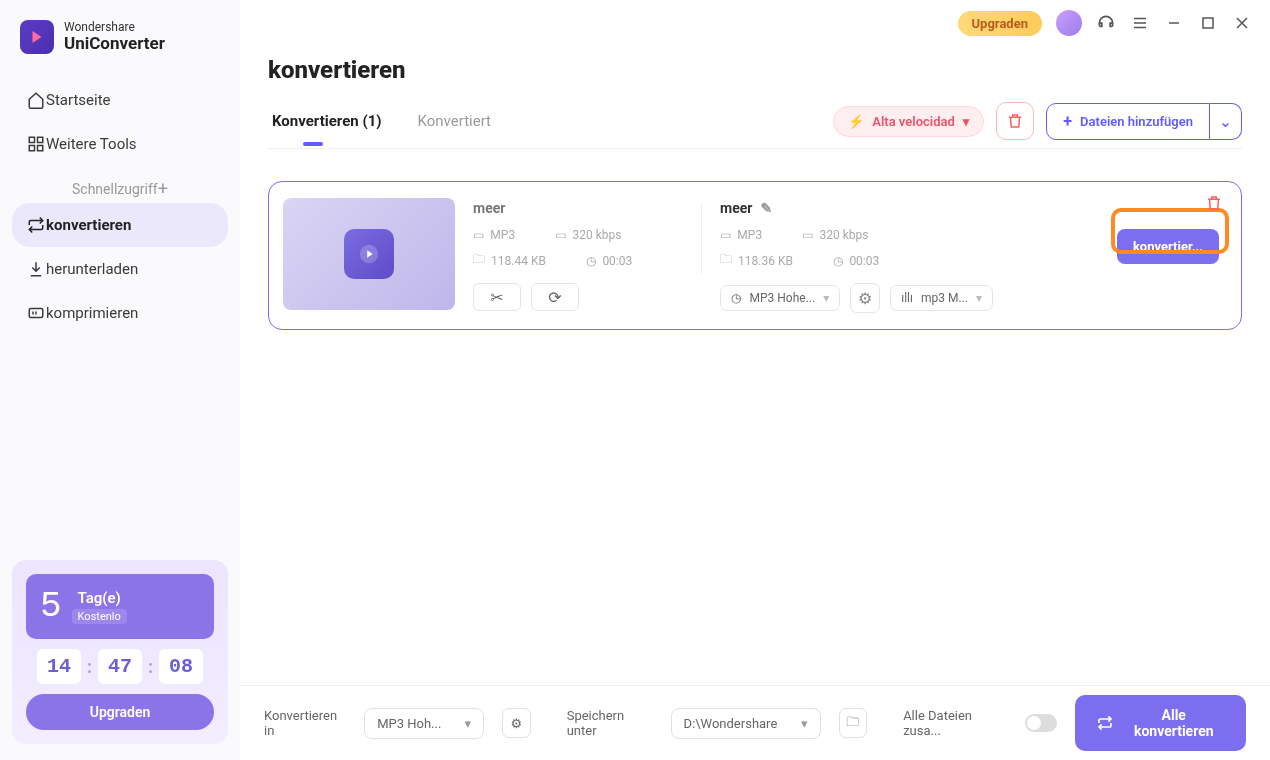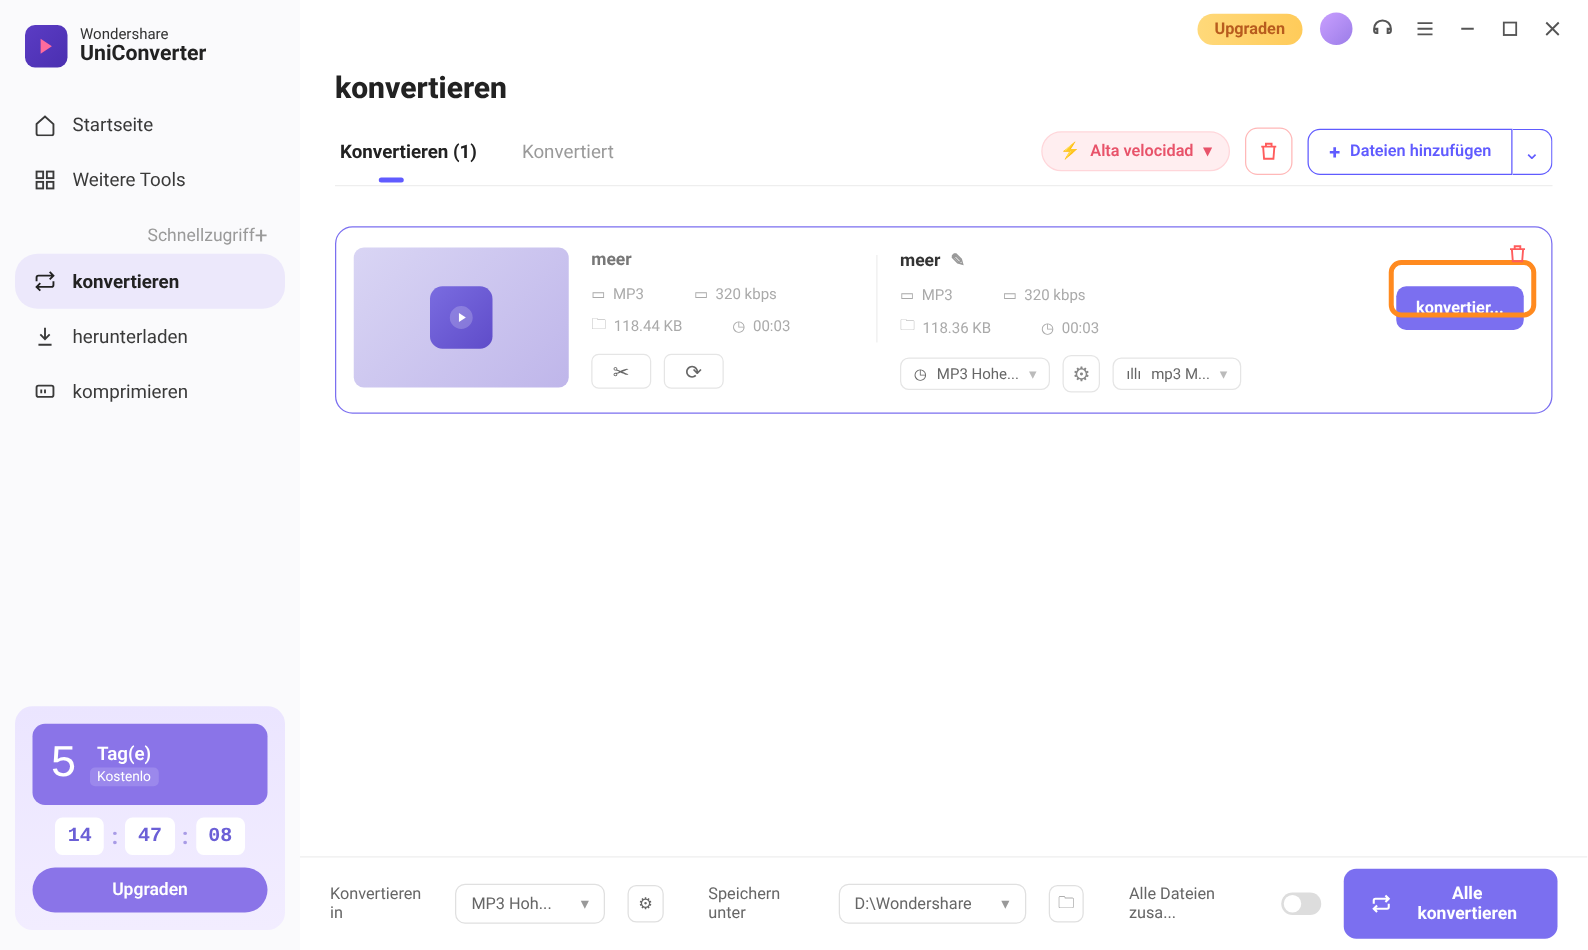--- a/index.html
+++ b/index.html
@@ -4,32 +4,32 @@
 <style>
 * { margin:0; padding:0; box-sizing:border-box; font-family:-apple-system,BlinkMacSystemFont,'Segoe UI',Roboto,sans-serif; }
 body { width:1270px; height:760px; background:#fff; display:flex; overflow:hidden; }
 .sidebar { width:240px; background:#fafafc; display:flex; flex-direction:column; padding:16px 12px; }
 .logo { display:flex; align-items:center; gap:10px; margin-bottom:20px; padding:4px 8px; }
 .logo-mark { width:34px; height:34px; background:linear-gradient(135deg,#5b3cc4,#4a2fb0); border-radius:8px; display:flex; align-items:center; justify-content:center; }
 .logo-mark svg { width:18px; height:18px; }
 .logo-text { display:flex; flex-direction:column; line-height:1.1; }
 .logo-text .line1 { font-size:12px; color:#333; }
 .logo-text .line2 { font-size:17px; font-weight:700; color:#222; }
-.nav-item { display:flex; align-items:center; gap:12px; padding:12px 14px; border-radius:18px; color:#3a3a3a; font-size:15px; cursor:pointer; }
+.nav-item { display:flex; align-items:center; padding:12px 14px; border-radius:18px; color:#3a3a3a; font-size:15px; cursor:pointer; }
 .nav-item.active { background:#ece8fb; font-weight:700; color:#222; }
 .nav-icon { width:20px; height:20px; display:flex; align-items:center; justify-content:center; }
-.quick { display:flex; align-items:center; justify-content:flex-end; padding:12px 14px 4px; color:#9a9a9a; font-size:14px; }
+.quick { display:flex; align-items:center; justify-content:center; padding:12px 14px 4px; color:#9a9a9a; font-size:14px; }
 .promo { margin-top:auto; background:linear-gradient(180deg,#ebe5ff,#f2edff); border-radius:14px; padding:14px; display:flex; flex-direction:column; align-items:center; gap:10px; }
 .promo-card { width:100%; background:#8a74e8; border-radius:10px; padding:12px 14px; display:flex; align-items:center; gap:10px; color:#fff; }
 .promo-day { font-size:36px; font-weight:300; font-family:'Courier New',monospace; }
 .promo-meta { display:flex; flex-direction:column;text-align:center; }
 .promo-meta .l1 { font-size:15px; font-weight:600; }
 .promo-meta .l2 { font-size:11px; background:#9b88ec; padding:1px 6px; border-radius:4px; margin-top:2px; }
 .timer { display:flex; gap:6px; }
-.timer-box { background:#fff; border-radius:6px; padding:6px 10px; font-family:'Courier New',monospace; font-size:16px; color:#6b5fd6; font-weight:600; }
+.timer-box { background:#fff; border-radius:6px; padding:6px 10px; font-family:'Courier New',monospace; font-size:20px; color:#6b5fd6; font-weight:600; }
 .timer-sep { color:#a89be6; font-size:18px; font-weight:700; display:flex; align-items:center; }
 .promo-btn { width:100%; background:#8a74e8; color:#fff; border:none; border-radius:18px; padding:10px; font-size:14px; font-weight:600; cursor:pointer; }
 .main { flex:1; display:flex; flex-direction:column; }
 .titlebar { height:46px; display:flex; align-items:center; justify-content:flex-end; gap:14px; padding:0 18px; }
 .upg-pill { background:linear-gradient(90deg,#ffd97a,#ffcb5a); color:#b85c1e; font-weight:700; font-size:13px; padding:5px 14px; border-radius:14px; cursor:pointer; }
 .tb-icon { width:20px; height:20px; color:#555; cursor:pointer; display:flex; align-items:center; justify-content:center; }
 .avatar { width:26px; height:26px; background:linear-gradient(135deg,#c99fff,#9b7de8); border-radius:50%; }
 .content { flex:1; padding:0 28px; display:flex; flex-direction:column; }
 .page-title { font-size:24px; font-weight:800; color:#222; margin:10px 0 18px; }
 .tabs-row { display:flex; align-items:center; border-bottom:1px solid #eee; padding-bottom:8px; }

